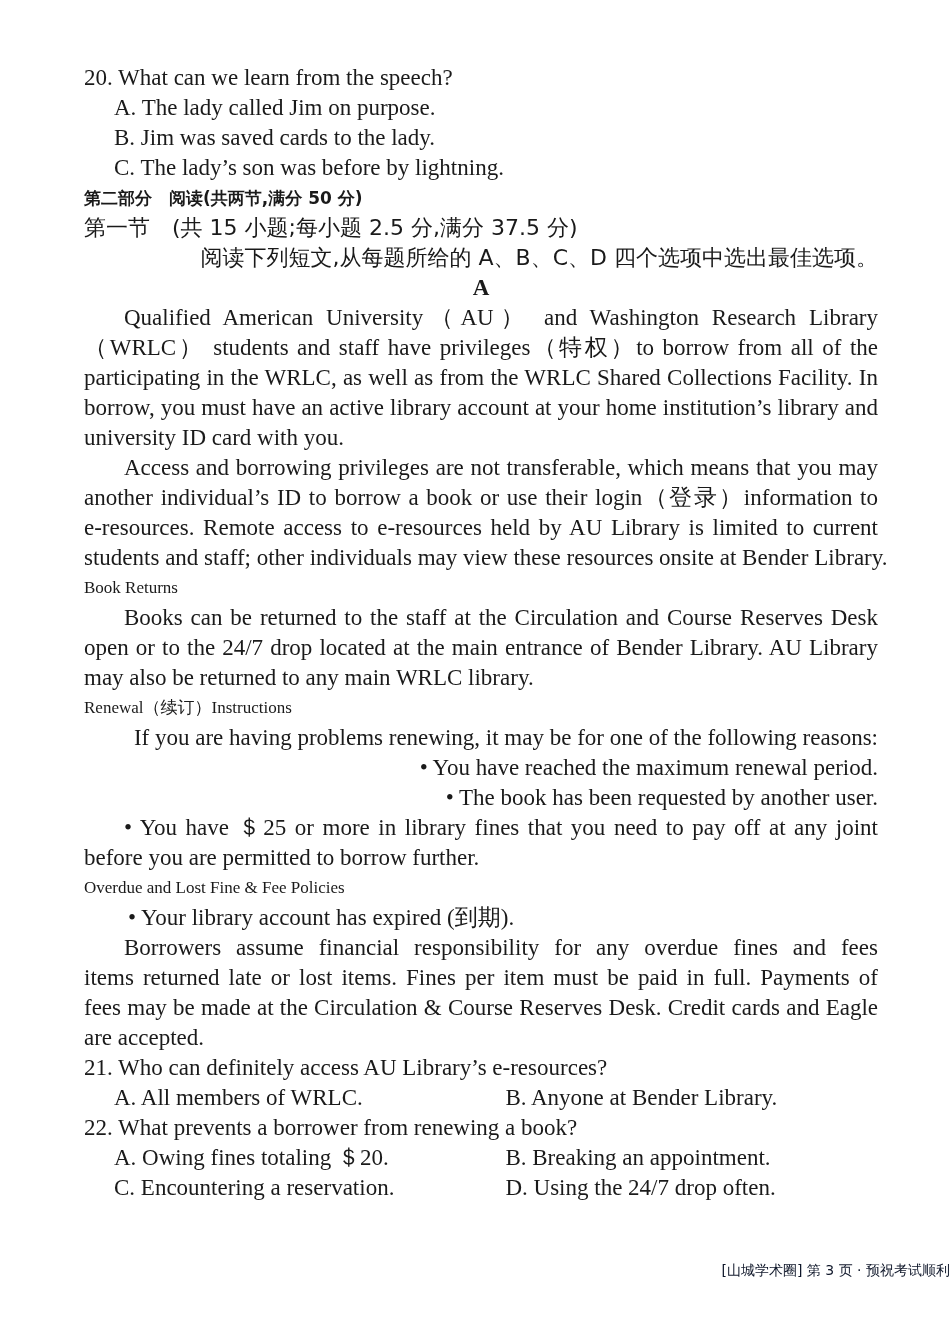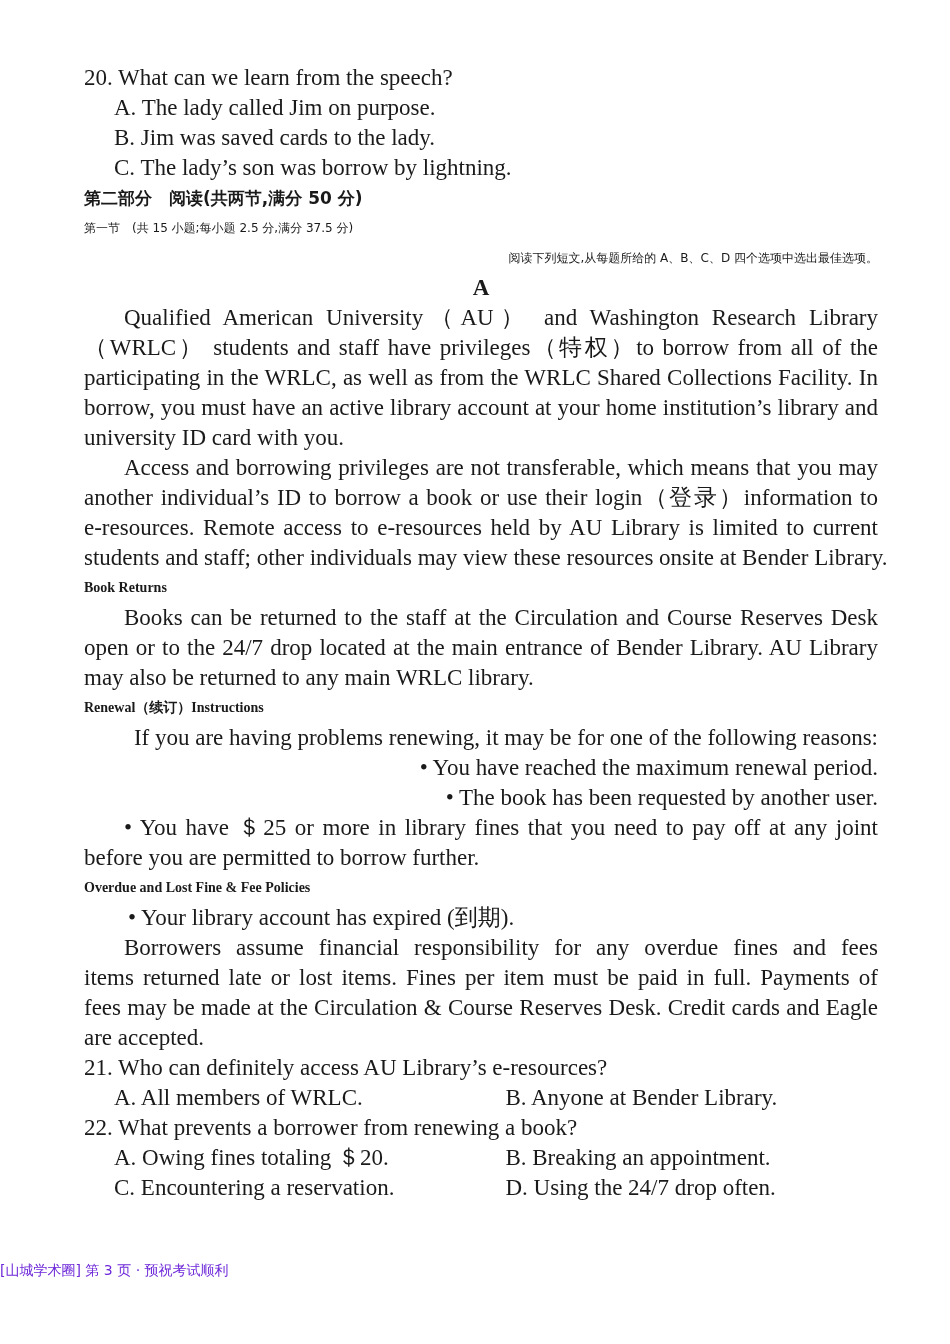--- a/index.html
+++ b/index.html
@@ -6,38 +6,38 @@
   body { width: 950px; height: 1344px; position: relative; overflow: hidden;
          font-family: "Liberation Serif", "DejaVu Serif", serif; color: #1a1a1a; }
   .page { position: absolute; left: 84px; top: 63px; width: 794px; }
   .line { font-size: 23px; line-height: 30px; height: 30px; white-space: nowrap; }
   .ind1 { padding-left: 30px; }
   .ind2 { padding-left: 40px; text-align: right; }
   .ind3 { padding-left: 44px; }
   .just { text-align: justify; text-align-last: justify; white-space: normal; overflow: hidden; }
   .bold { font-weight: bold; }
   .cn-bold { font-family: "DejaVu Sans", sans-serif; font-weight: bold; font-size: 17px; }
-  .cn { font-family: "DejaVu Sans", sans-serif; font-size: 12px; }
+  .cn { font-family: "DejaVu Sans", sans-serif; font-size: 22px; }
   .center { text-align: center; }
-  .heading { font-weight: bold; font-size: 14px; }
+  .heading { font-weight: normal; font-size: 17px; }
   .opts { display: flex; gap: 46px; }
   .opts .col { width: 412px; padding-left: 30px; box-sizing: border-box; }
   .opts .col2 { padding-left: 0; }
-  .footer { position: absolute; top: 1262px; left: 0; width: 950px; text-align: left;
-            font-family: "DejaVu Sans", sans-serif; font-size: 14px; color: #6d28d9; }
+  .footer { position: absolute; top: 1262px; left: 0; width: 950px; text-align: right;
+            font-family: "DejaVu Sans", sans-serif; font-size: 14px; color: #0f172a; }
 </style>
 </head>
 <body>
 
 <div class="page">
 
   <div class="line">20. What can we learn from the speech?</div>
   <div class="line ind1">A. The lady called Jim on purpose.</div>
   <div class="line ind1">B. Jim was saved cards to the lady.</div>
-  <div class="line ind1">C. The lady’s son was borrow by lightning.</div>
+  <div class="line ind1">C. The lady’s son was before by lightning.</div>
 
   <div class="line cn-bold">第二部分　阅读(共两节,满分 50 分)</div>
   <div class="line cn">第一节　(共 15 小题;每小题 2.5 分,满分 37.5 分)</div>
   <div class="line cn ind2">阅读下列短文,从每题所给的 A、B、C、D 四个选项中选出最佳选项。</div>
   <div class="line center bold">A</div>
 
   <div class="line just ind2">Qualified American University（AU） and Washington Research Library Consortium</div>
   <div class="line just">（WRLC） students and staff have privileges（特权）to borrow from all of the main libraries</div>
   <div class="line just">participating in the WRLC, as well as from the WRLC Shared Collections Facility. In order to</div>
   <div class="line just">borrow, you must have an active library account at your home institution’s library and your</div>

